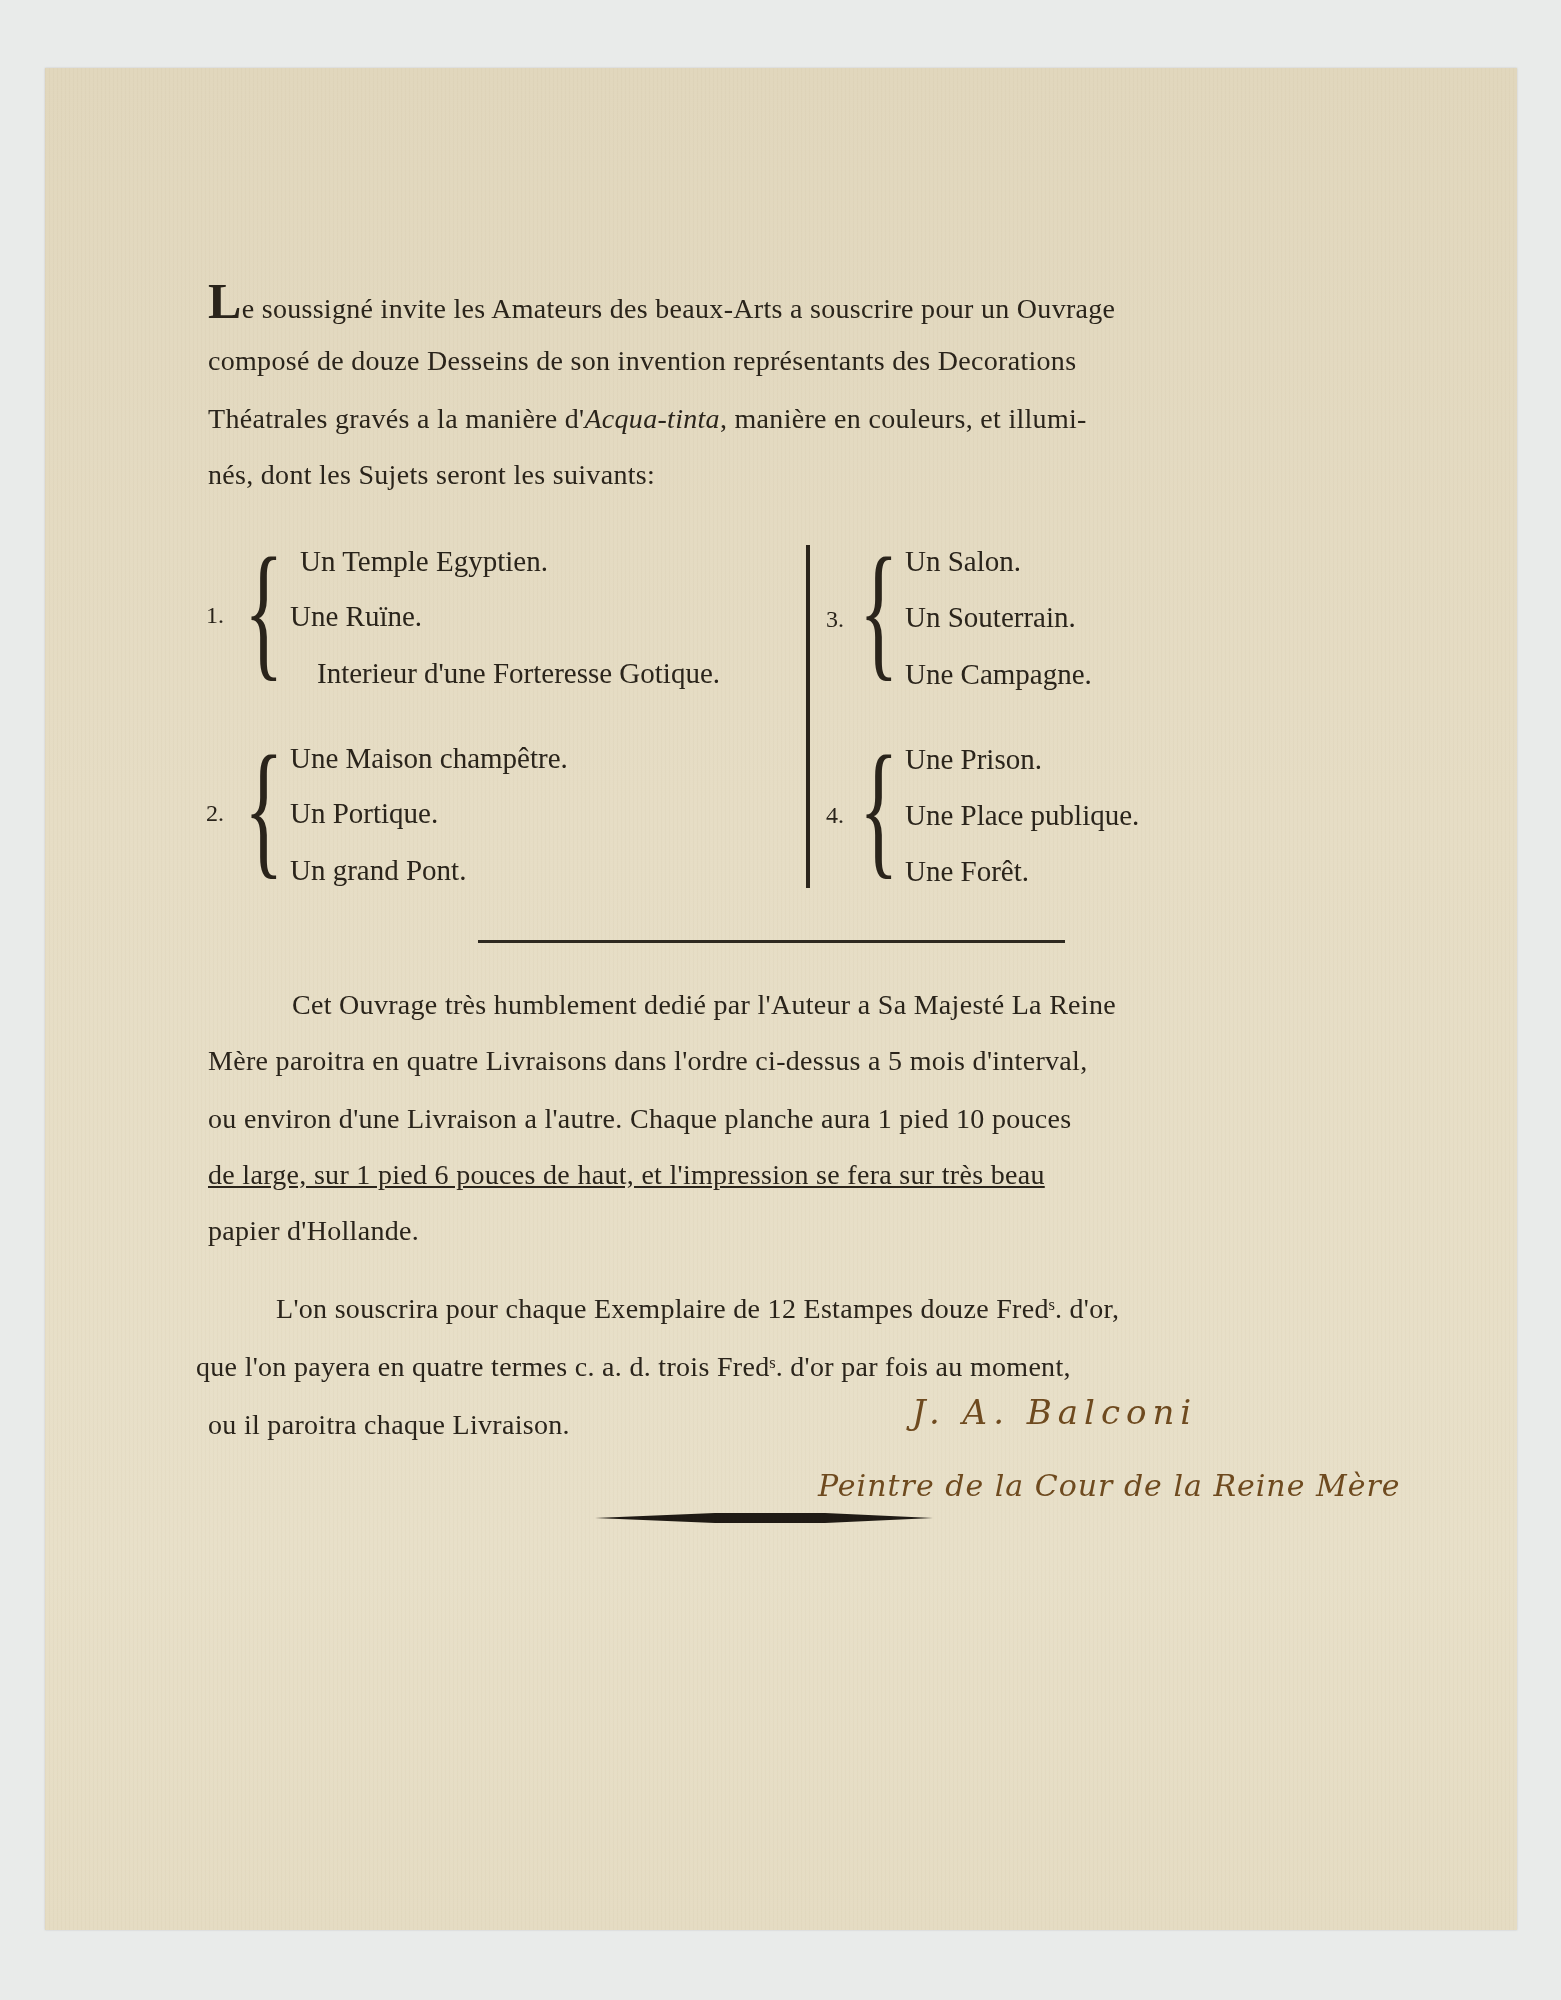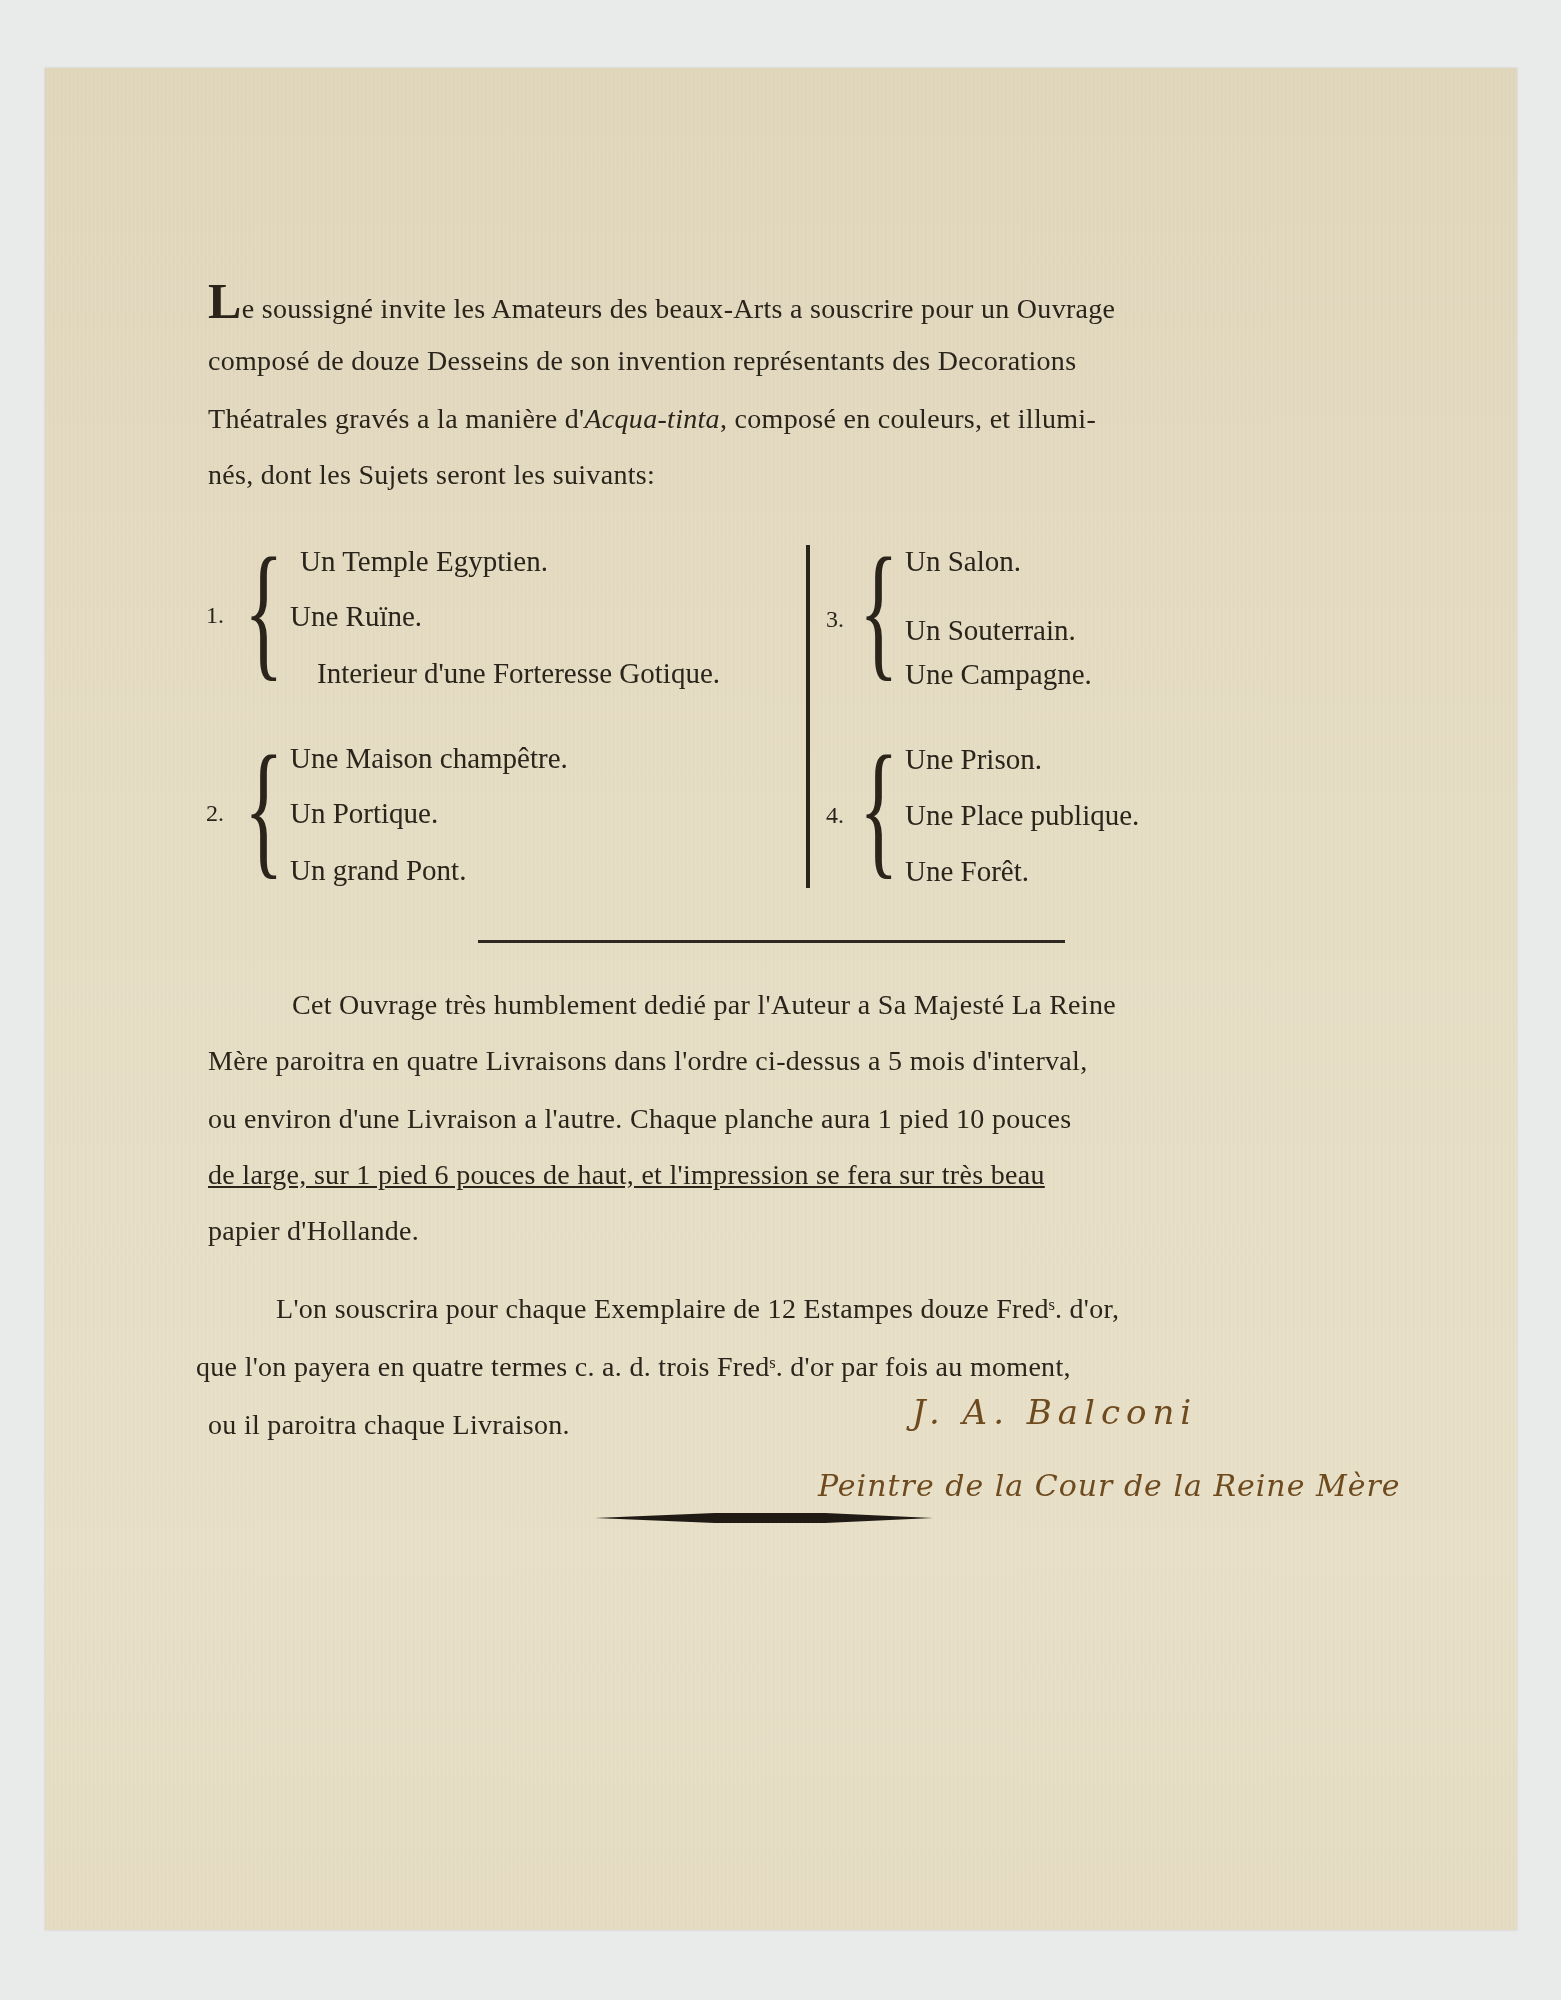--- a/index.html
+++ b/index.html
@@ -33,21 +33,21 @@
 </head>
 <body>
 
 <div class="paper"></div>
 
 <div class="line" style="left:208px; top:284px;">
   <span class="dropcap">L</span><span>e soussigné invite les Amateurs des beaux-Arts a souscrire pour un Ouvrage</span>
 </div>
 <div class="line" style="left:208px; top:344px;">composé de douze Desseins de son invention représentants des Decorations</div>
 <div class="line" style="left:208px; top:402px;">
-  <span>Théatrales gravés a la manière d'</span><em>Acqua-tinta</em><span>, composé en couleurs, et illumi-</span>
+  <span>Théatrales gravés a la manière d'</span><em>Acqua-tinta</em><span>, manière en couleurs, et illumi-</span>
 </div>
 <div class="line" style="left:208px; top:458px;">nés, dont les Sujets seront les suivants:</div>
 
 <div>
 
   <div class="num" style="left:206px; top:600px;">1.</div>
   <div class="brace" style="left:244px; top:535px;">{</div>
   <div class="item" style="left:300px; top:544px;">Un Temple Egyptien.</div>
   <div class="item" style="left:290px; top:599px;">Une Ruïne.</div>
   <div class="item" style="left:290px; top:656px;margin-left:27px;">Interieur d'une Forteresse Gotique.</div>
@@ -56,21 +56,21 @@
   <div class="brace" style="left:244px; top:733px;">{</div>
   <div class="item" style="left:290px; top:741px;">Une Maison champêtre.</div>
   <div class="item" style="left:290px; top:796px;">Un Portique.</div>
   <div class="item" style="left:290px; top:853px;">Un grand Pont.</div>
 
   <div class="vrule"></div>
 
   <div class="num" style="left:826px; top:604px;">3.</div>
   <div class="brace" style="left:859px; top:535px;">{</div>
   <div class="item" style="left:905px; top:544px;">Un Salon.</div>
-  <div class="item" style="left:905px; top:600px;margin-top:13px;">Un Souterrain.</div>
+  <div class="item" style="left:905px; top:600px;">Un Souterrain.</div>
   <div class="item" style="left:905px; top:657px;">Une Campagne.</div>
 
   <div class="num" style="left:826px; top:800px;">4.</div>
   <div class="brace" style="left:859px; top:733px;">{</div>
   <div class="item" style="left:905px; top:742px;">Une Prison.</div>
   <div class="item" style="left:905px; top:798px;">Une Place publique.</div>
   <div class="item" style="left:905px; top:854px;">Une Forêt.</div>
 </div>
 
 <div class="divider"></div>

